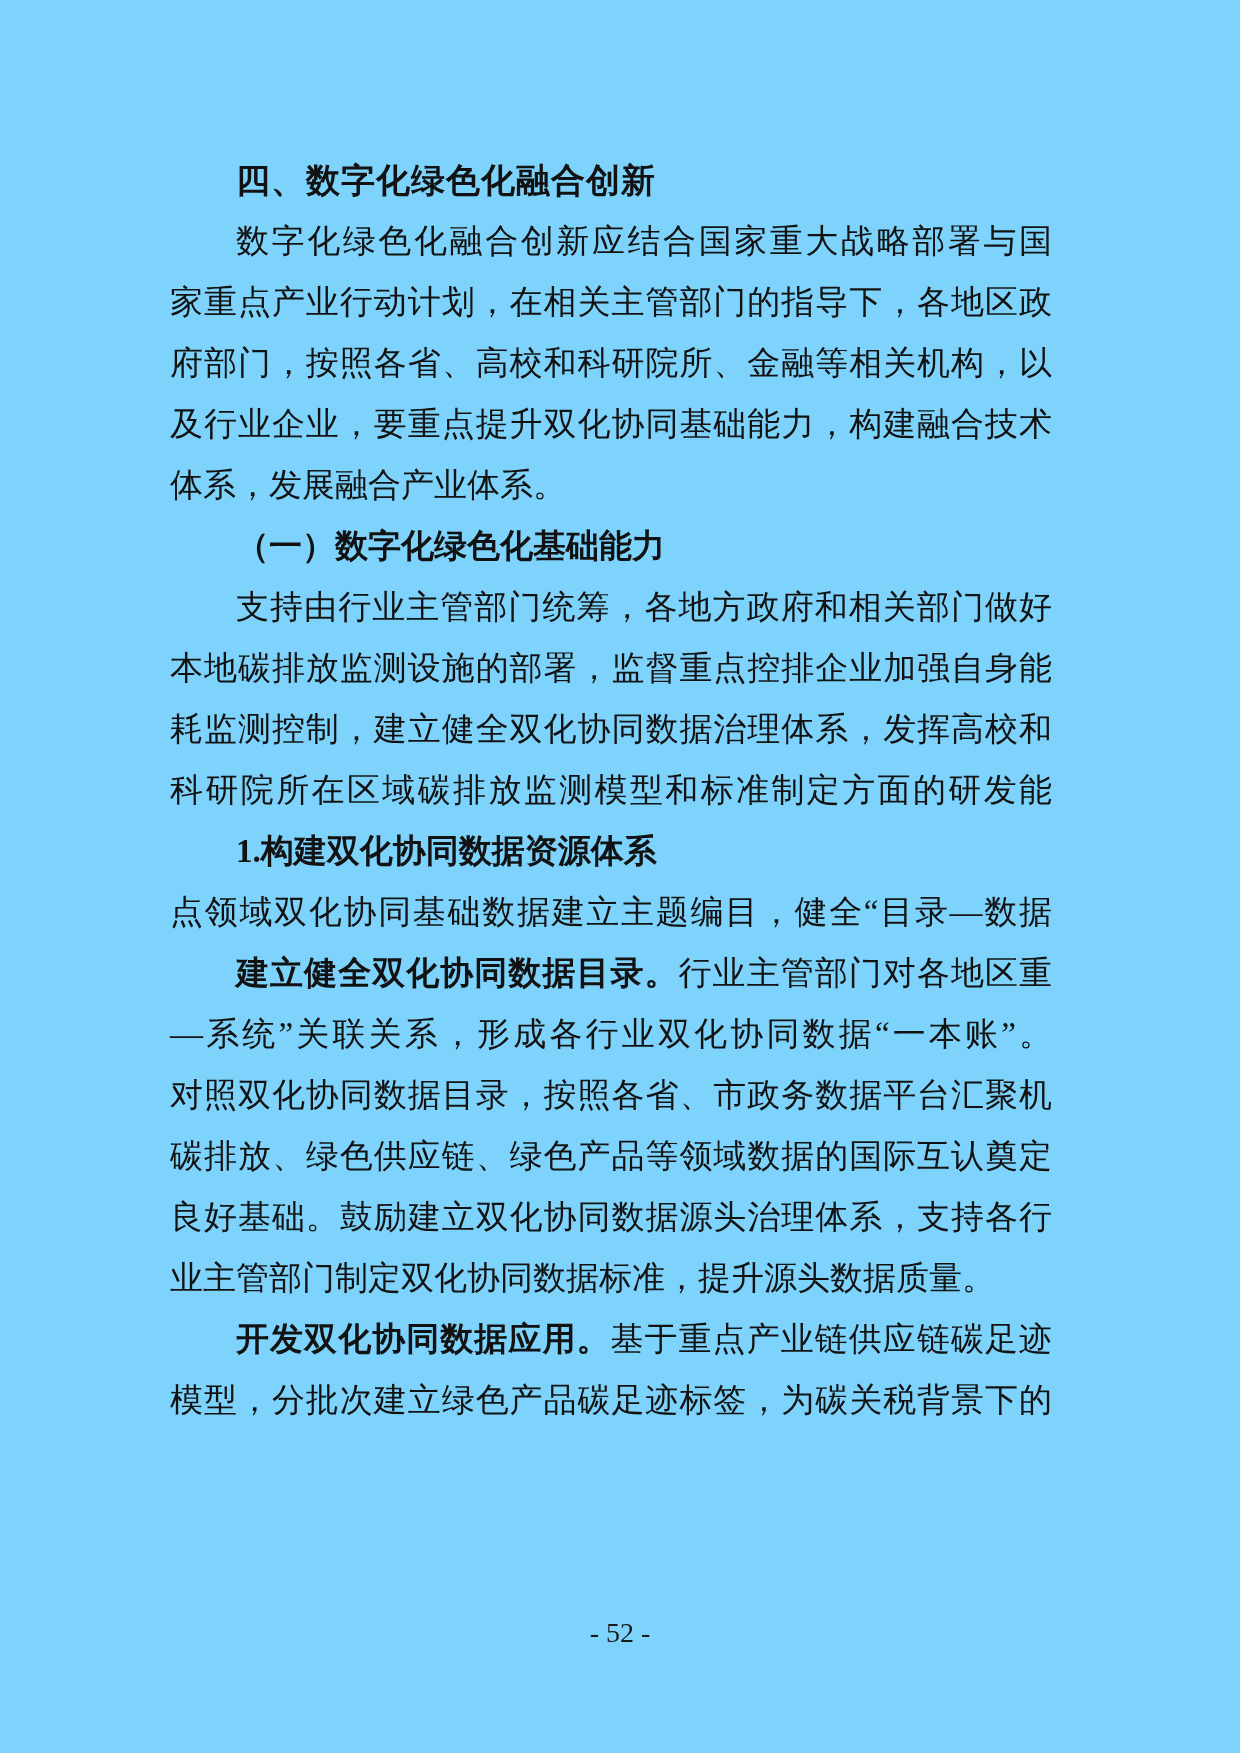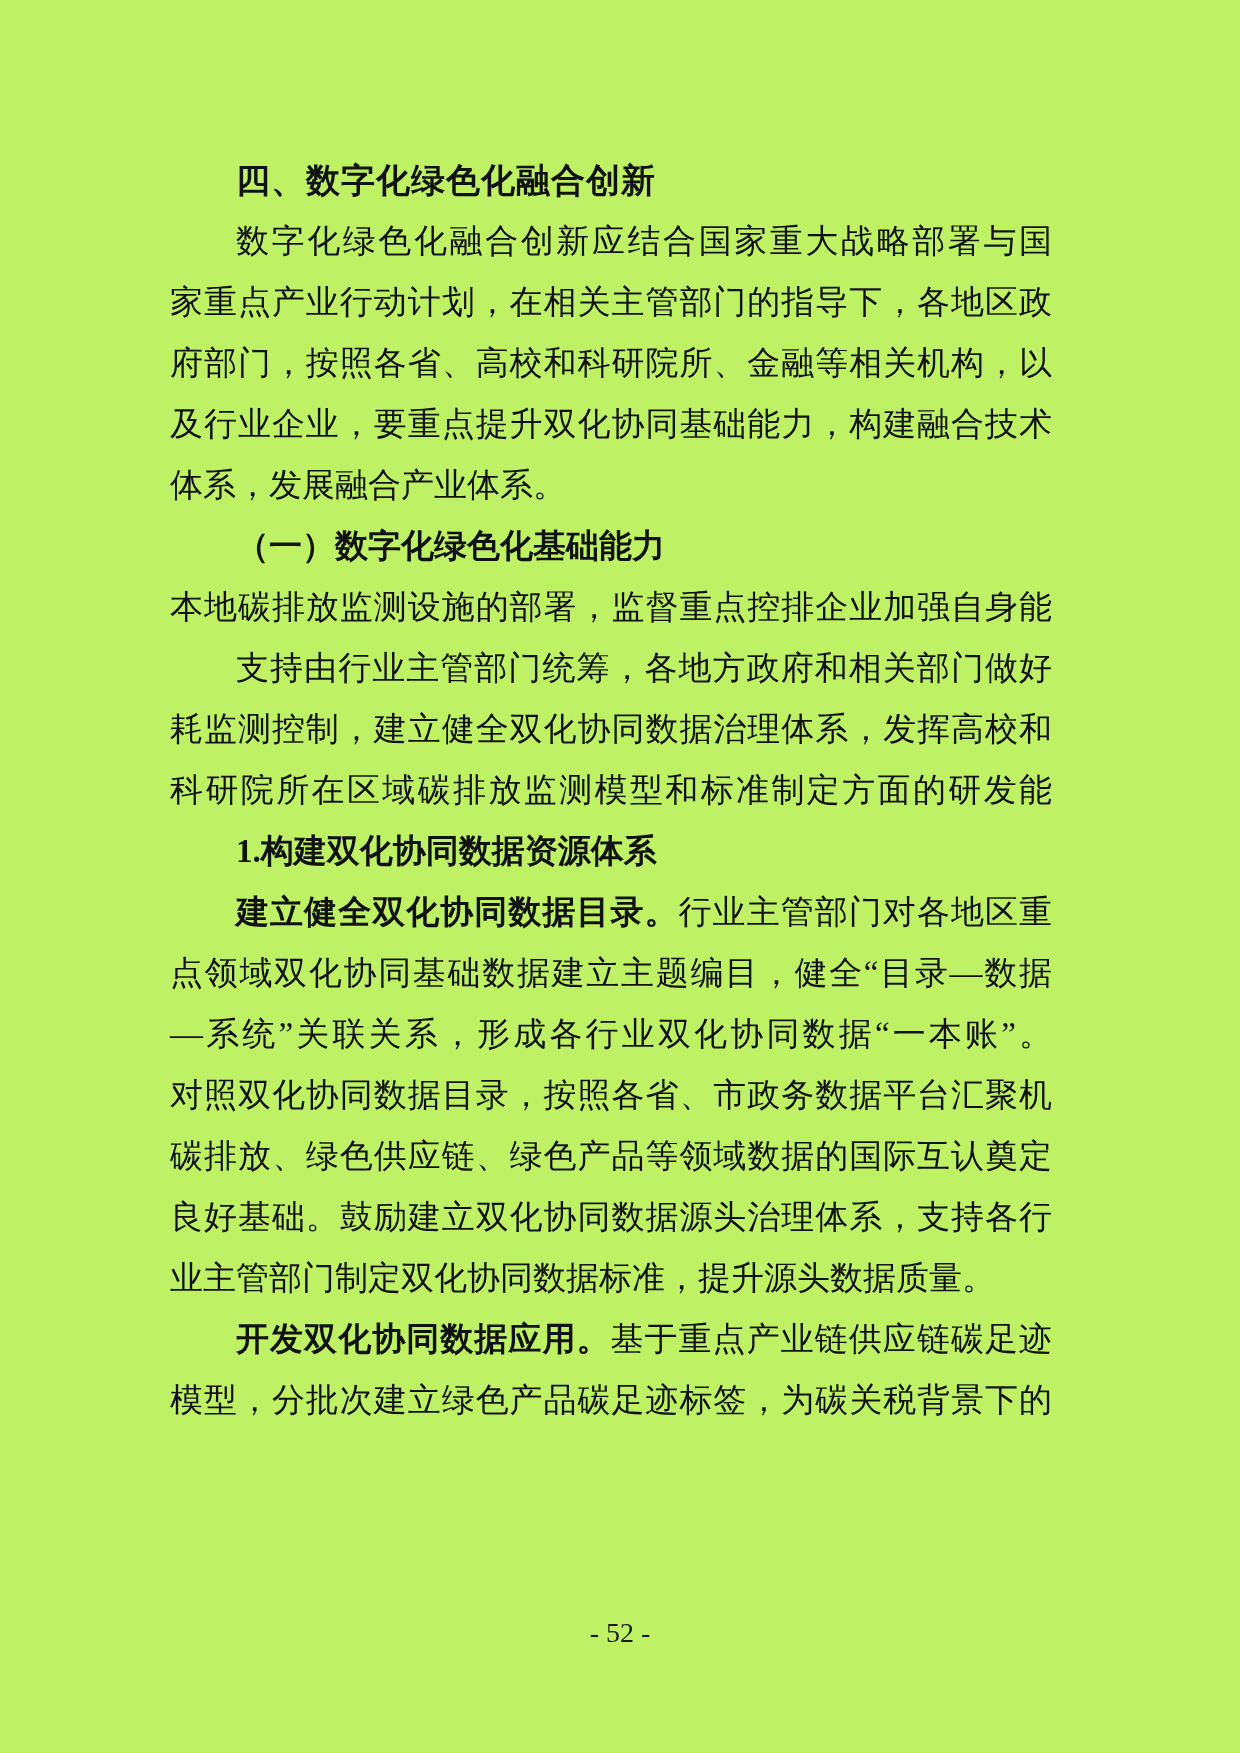--- a/index.html
+++ b/index.html
@@ -8,21 +8,21 @@
     height: 1753px;
     background: #ffffff;
     position: relative;
     overflow: hidden;
     font-family: "Liberation Serif", "DejaVu Serif", serif;
     color: #121212;
   }
   .page {
     position: absolute;
     inset: 0;
-    background: #bef264;
+    background: #7dd3fc;
   }
   .doc {
     position: absolute;
     left: 170px;
     top: 150px;
     width: 882px;
   }
   .line {
     display: block;
     height: 61px;
@@ -70,27 +70,27 @@
 
 <div class="page">
   <main class="doc" id="doc-body">
       <div class="line style-h1 indent">四、数字化绿色化融合创新</div>
       <div class="line style-body indent justify">数字化绿色化融合创新应结合国家重大战略部署与国</div>
       <div class="line style-body justify">家重点产业行动计划，在相关主管部门的指导下，各地区政</div>
       <div class="line style-body justify">府部门，按照各省、高校和科研院所、金融等相关机构，以</div>
       <div class="line style-body justify">及行业企业，要重点提升双化协同基础能力，构建融合技术</div>
       <div class="line style-body">体系，发展融合产业体系。</div>
       <div class="line style-h2 indent">（一）数字化绿色化基础能力</div>
+      <div class="line style-body indent justify">支持由行业主管部门统筹，各地方政府和相关部门做好</div>
       <div class="line style-body justify">本地碳排放监测设施的部署，监督重点控排企业加强自身能</div>
-      <div class="line style-body indent justify">支持由行业主管部门统筹，各地方政府和相关部门做好</div>
       <div class="line style-body justify">耗监测控制，建立健全双化协同数据治理体系，发挥高校和</div>
       <div class="line style-body justify">科研院所在区域碳排放监测模型和标准制定方面的研发能</div>
       <div class="line style-h3 indent">1.构建双化协同数据资源体系</div>
+      <div class="line style-body justify">点领域双化协同基础数据建立主题编目，健全“目录—数据</div>
       <div class="line style-body indent justify"><span class="lead-bold">建立健全双化协同数据目录。</span><span>行业主管部门对各地区重</span></div>
-      <div class="line style-body justify">点领域双化协同基础数据建立主题编目，健全“目录—数据</div>
       <div class="line style-body justify">—系统”关联关系，形成各行业双化协同数据“一本账”。</div>
       <div class="line style-body justify">对照双化协同数据目录，按照各省、市政务数据平台汇聚机</div>
       <div class="line style-body justify">碳排放、绿色供应链、绿色产品等领域数据的国际互认奠定</div>
       <div class="line style-body justify">良好基础。鼓励建立双化协同数据源头治理体系，支持各行</div>
       <div class="line style-body">业主管部门制定双化协同数据标准，提升源头数据质量。</div>
       <div class="line style-body indent justify"><span class="lead-bold">开发双化协同数据应用。</span><span>基于重点产业链供应链碳足迹</span></div>
       <div class="line style-body justify">模型，分批次建立绿色产品碳足迹标签，为碳关税背景下的</div>
     </main>
   <footer class="footer">
     <span>- 52 -</span>

